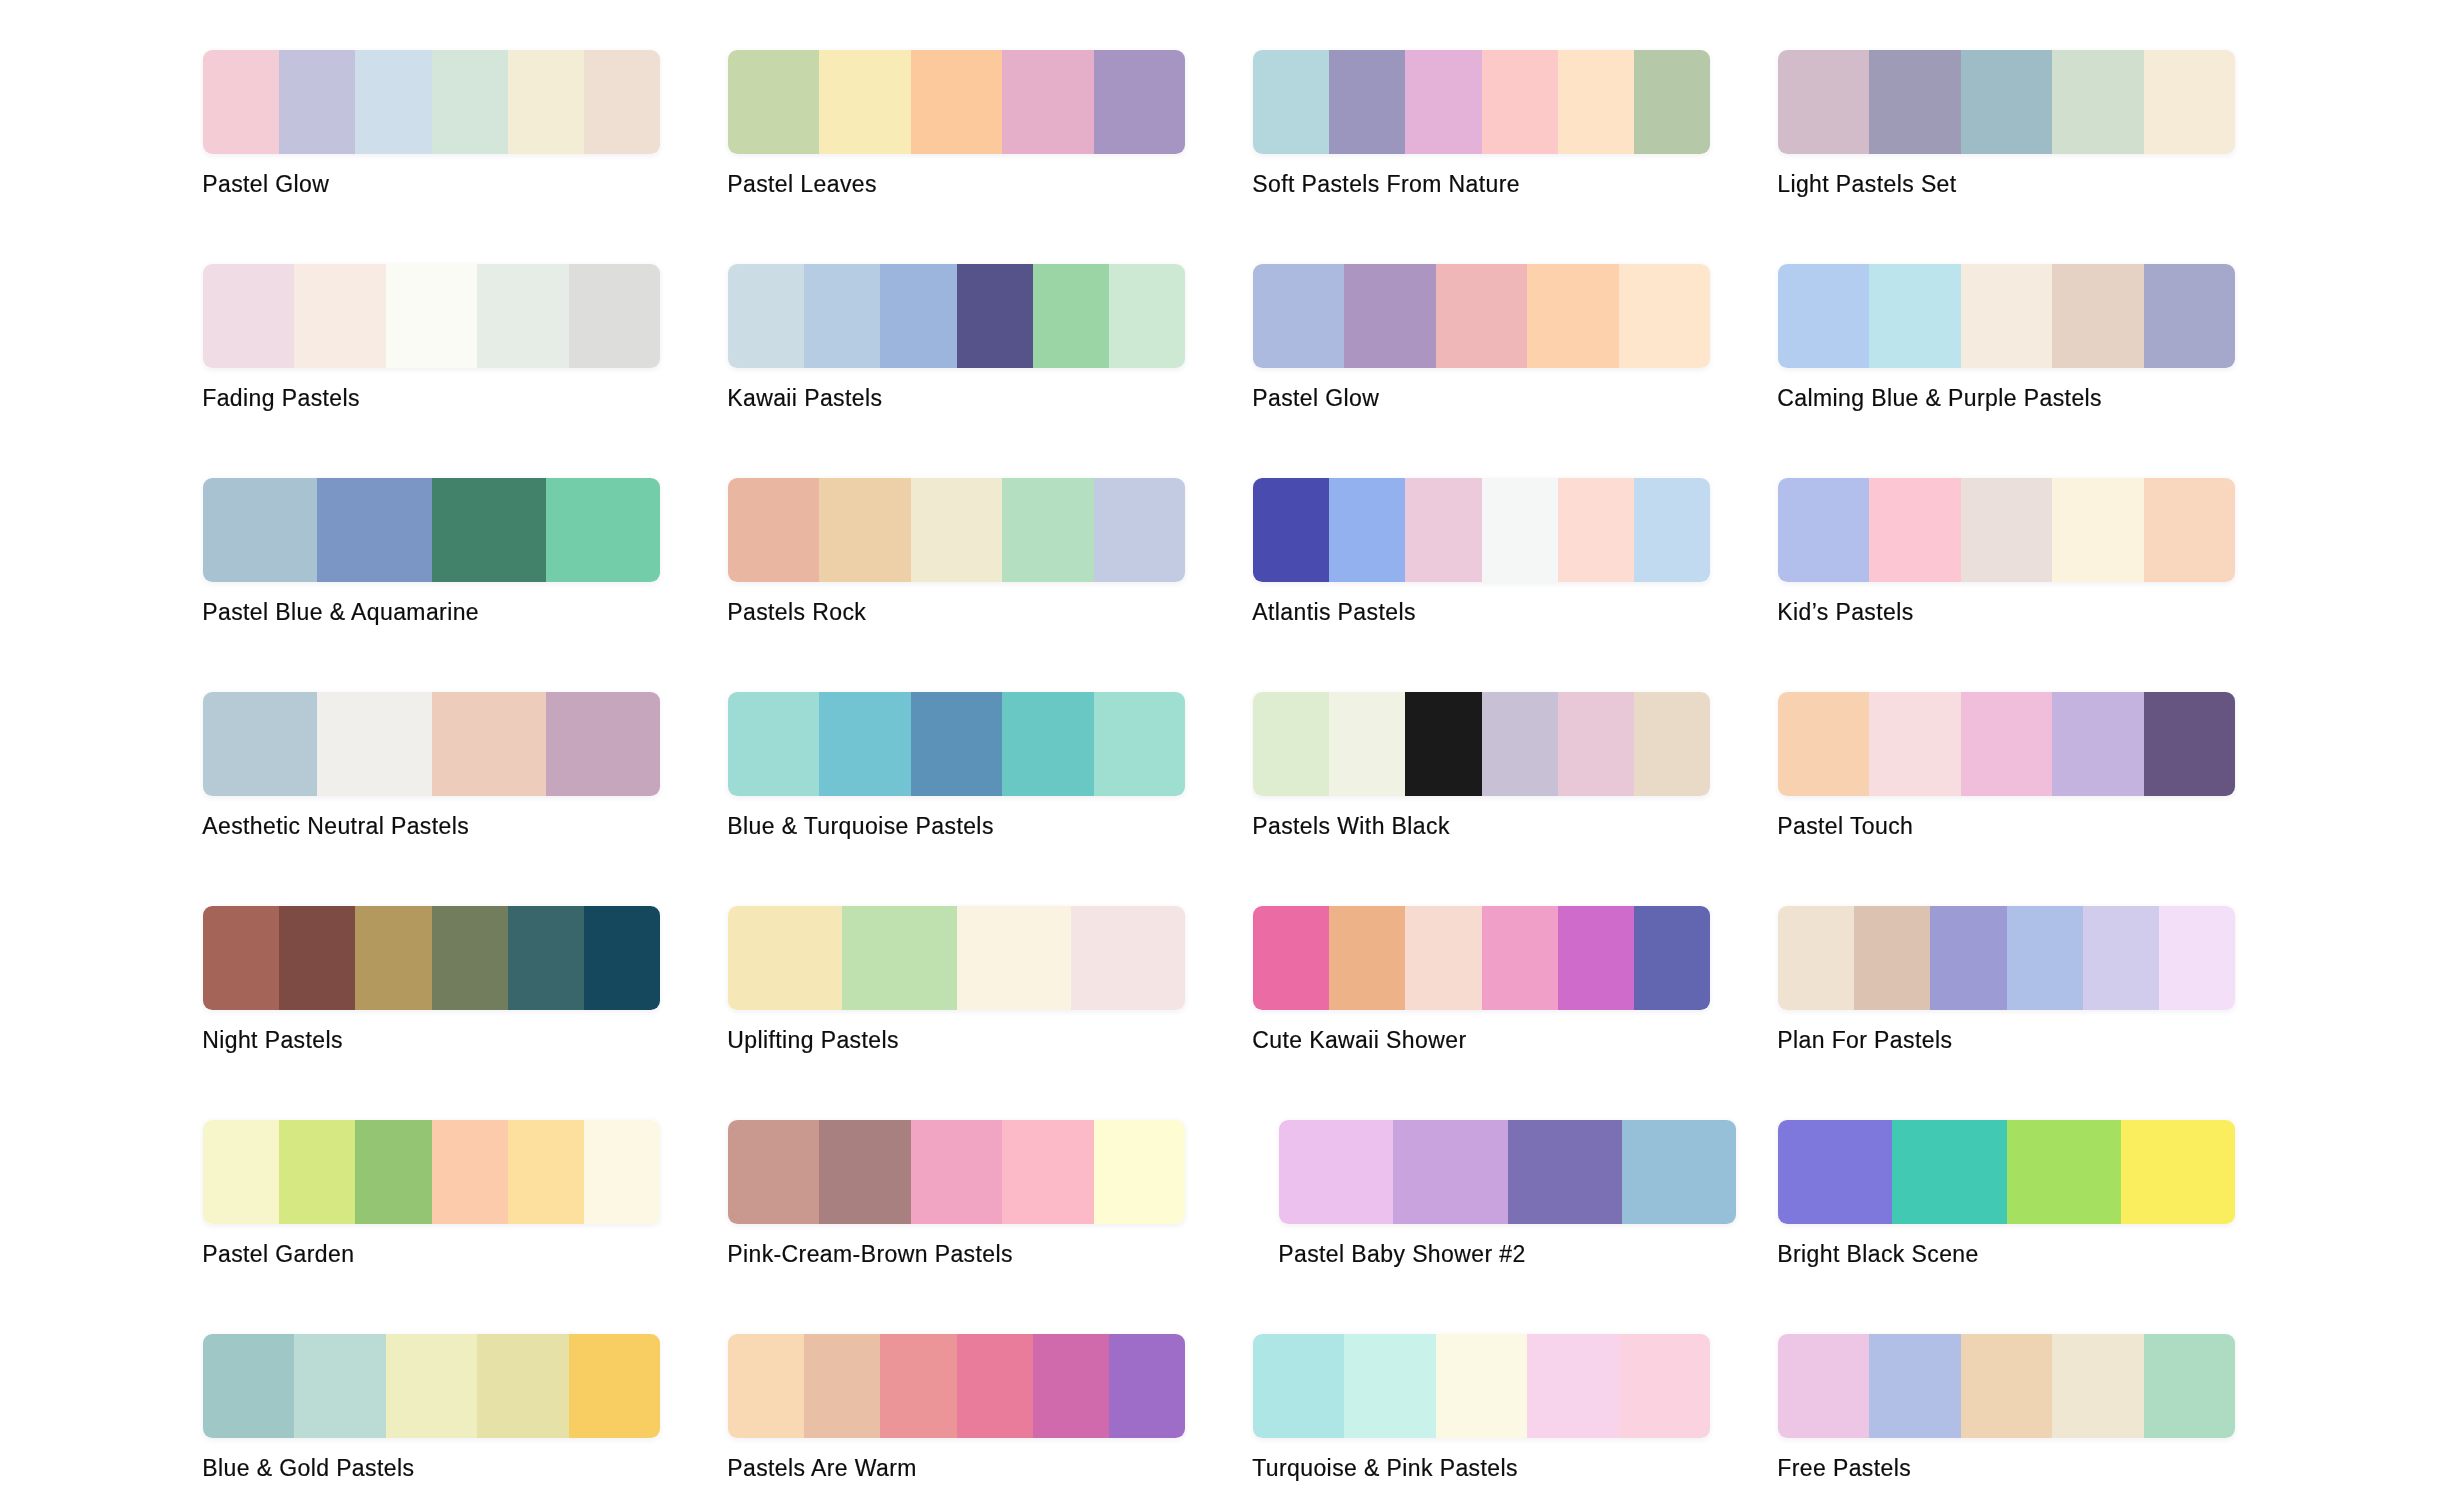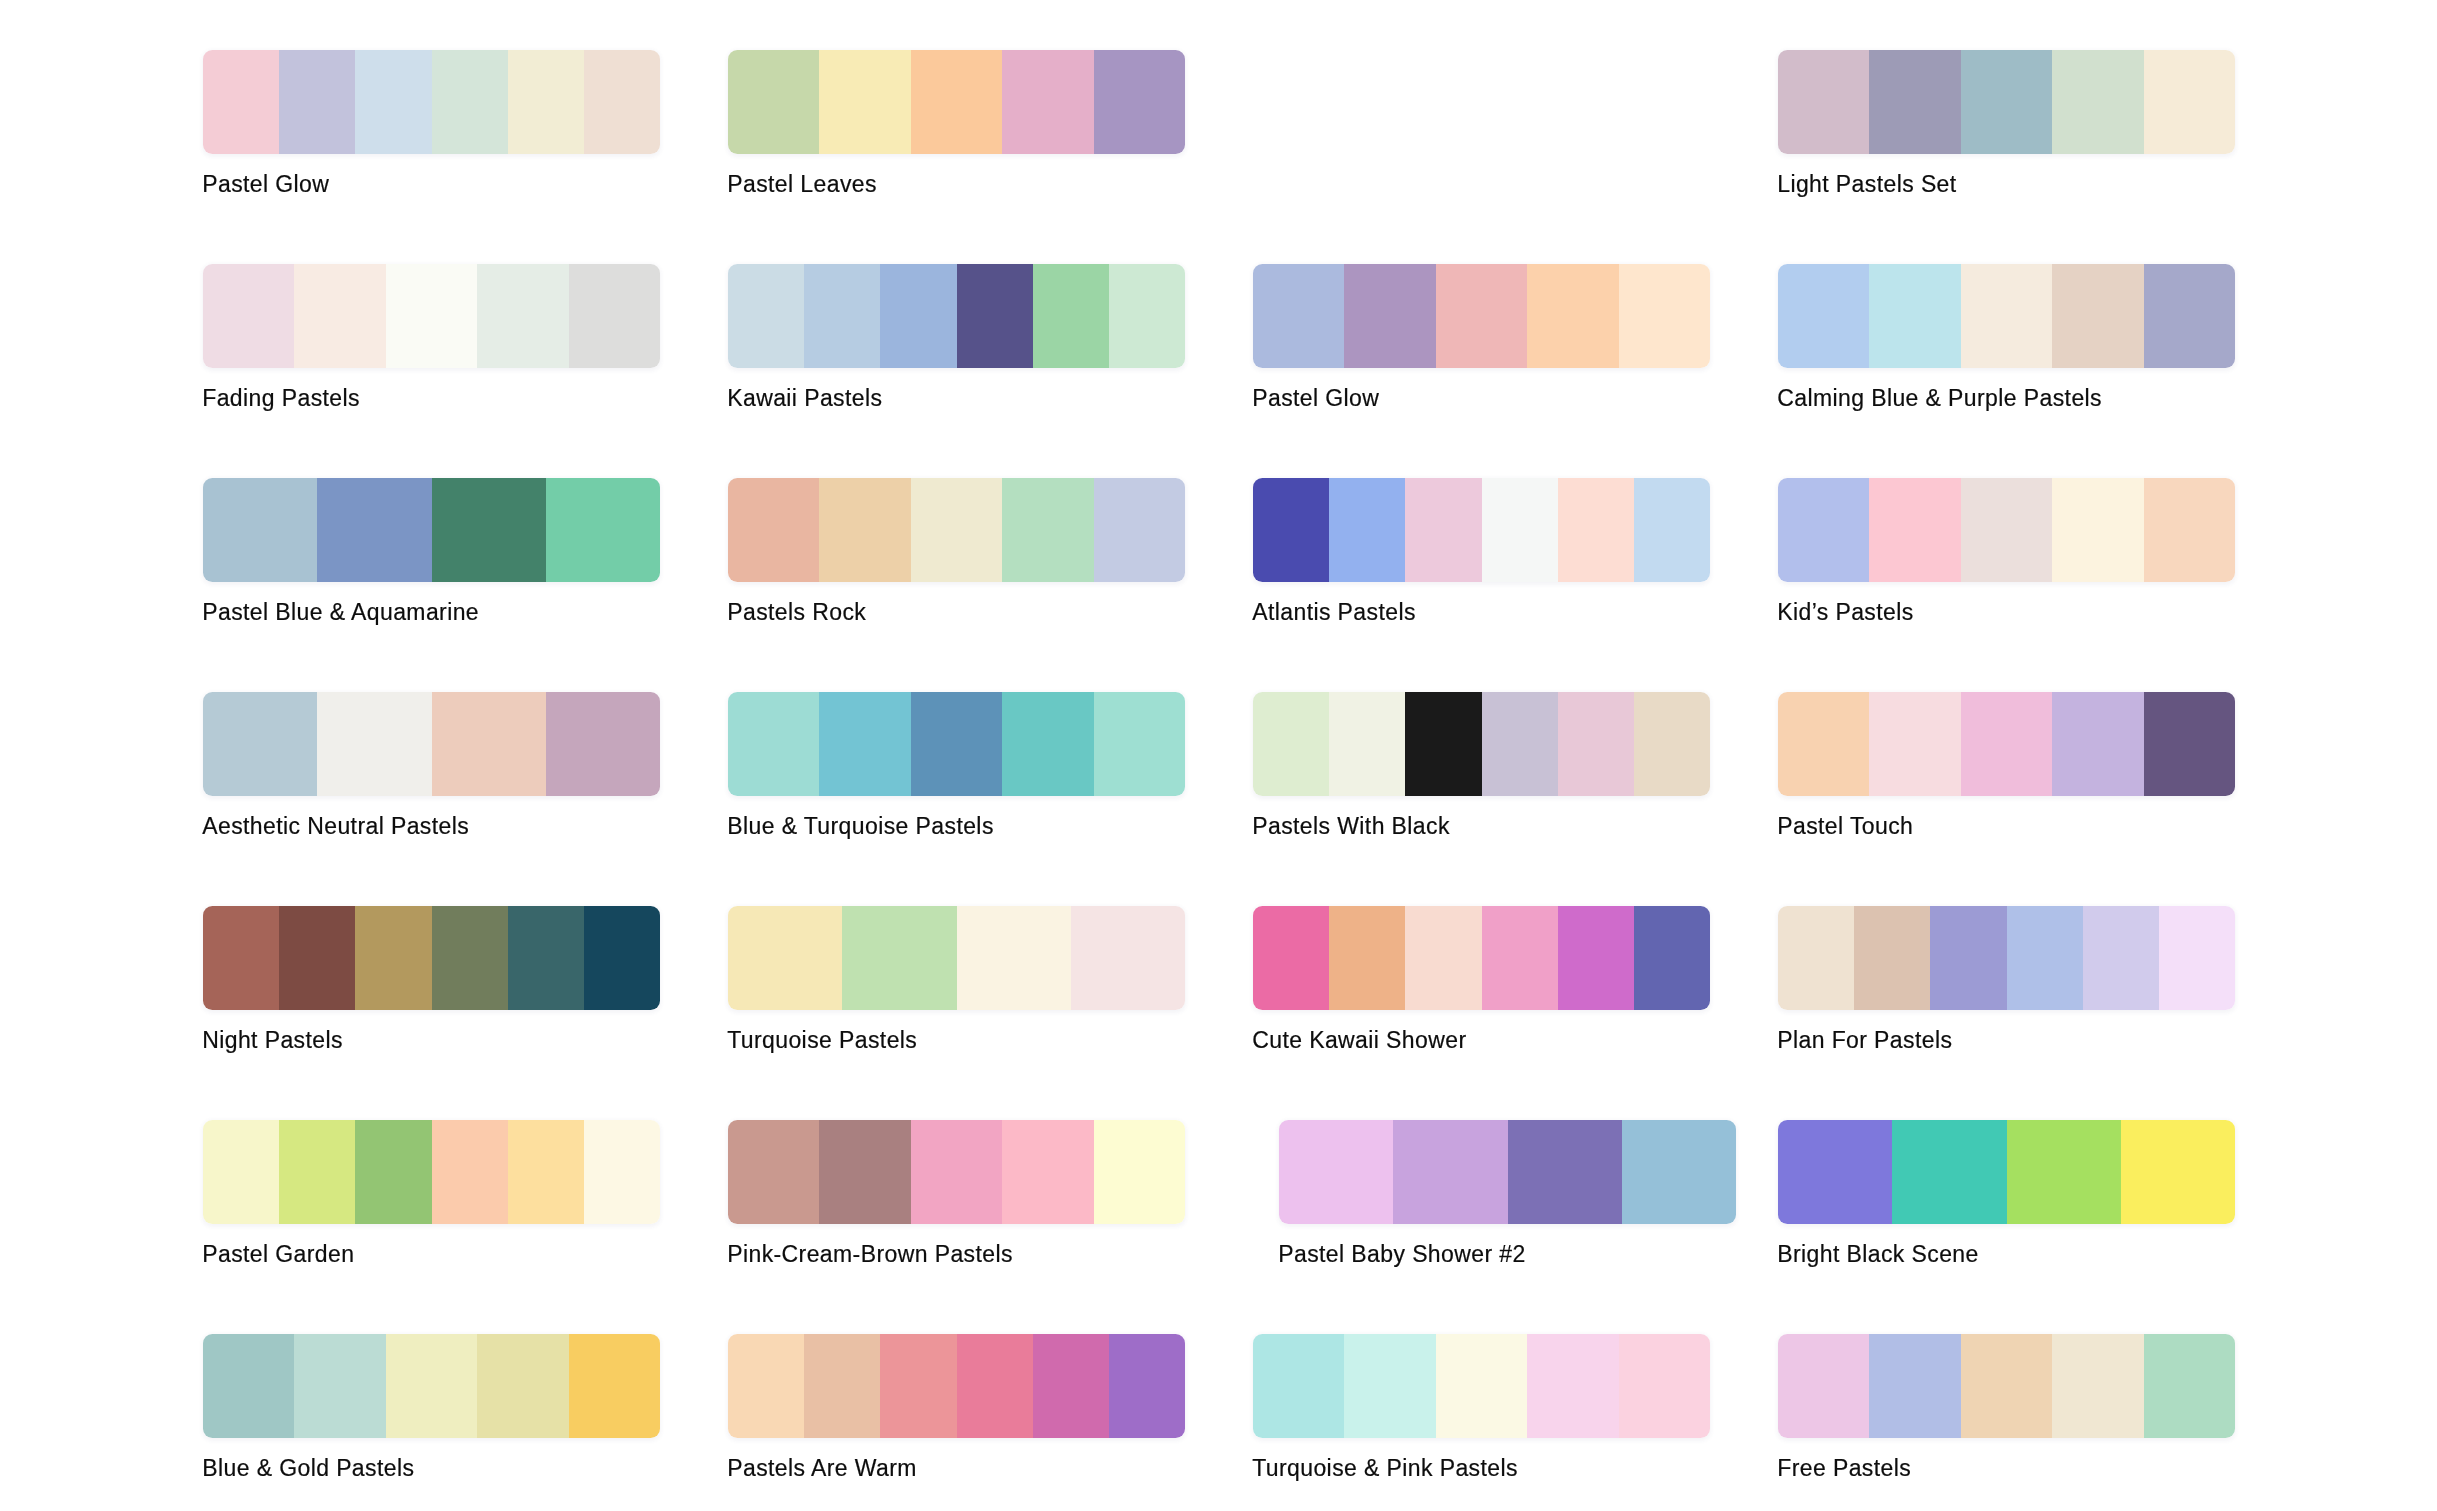--- a/index.html
+++ b/index.html
@@ -68,20 +68,31 @@
     <div class="palette-card" style="left:728px;top:50px">
       <div class="swatch-strip">
         <div class="swatch" style="background-color: rgb(198, 216, 170);"></div>
         <div class="swatch" style="background-color: rgb(248, 235, 181);"></div>
         <div class="swatch" style="background-color: rgb(251, 201, 155);"></div>
         <div class="swatch" style="background-color: rgb(229, 175, 201);"></div>
         <div class="swatch" style="background-color: rgb(166, 149, 194);"></div>
       </div>
       <div class="palette-name">Pastel Leaves</div>
     </div>
+    <div class="palette-card" style="left:1253px;top:50px">
+      <div class="swatch-strip">
+        <div class="swatch" style="background-color: rgb(180, 214, 221);"></div>
+        <div class="swatch" style="background-color: rgb(154, 150, 190);"></div>
+        <div class="swatch" style="background-color: rgb(228, 177, 217);"></div>
+        <div class="swatch" style="background-color: rgb(252, 200, 200);"></div>
+        <div class="swatch" style="background-color: rgb(254, 227, 198);"></div>
+        <div class="swatch" style="background-color: rgb(181, 200, 168);"></div>
+      </div>
+      <div class="palette-name">Soft Pastels From Nature</div>
+    </div>
     <div class="palette-card" style="left:1778px;top:50px">
       <div class="swatch-strip">
         <div class="swatch" style="background-color: rgb(210, 188, 202);"></div>
         <div class="swatch" style="background-color: rgb(157, 155, 182);"></div>
         <div class="swatch" style="background-color: rgb(158, 188, 198);"></div>
         <div class="swatch" style="background-color: rgb(209, 224, 206);"></div>
         <div class="swatch" style="background-color: rgb(246, 235, 215);"></div>
       </div>
       <div class="palette-name">Light Pastels Set</div>
     </div>
@@ -217,21 +228,21 @@
       </div>
       <div class="palette-name">Night Pastels</div>
     </div>
     <div class="palette-card" style="left:728px;top:906px">
       <div class="swatch-strip">
         <div class="swatch" style="background-color: rgb(246, 232, 182);"></div>
         <div class="swatch" style="background-color: rgb(191, 225, 176);"></div>
         <div class="swatch" style="background-color: rgb(250, 243, 226);"></div>
         <div class="swatch" style="background-color: rgb(245, 228, 228);"></div>
       </div>
-      <div class="palette-name">Turquoise Pastels</div>
+      <div class="palette-name">Uplifting Pastels</div>
     </div>
     <div class="palette-card" style="left:1253px;top:906px">
       <div class="swatch-strip">
         <div class="swatch" style="background-color: rgb(235, 107, 165);"></div>
         <div class="swatch" style="background-color: rgb(238, 178, 136);"></div>
         <div class="swatch" style="background-color: rgb(248, 219, 208);"></div>
         <div class="swatch" style="background-color: rgb(240, 160, 200);"></div>
         <div class="swatch" style="background-color: rgb(207, 107, 203);"></div>
         <div class="swatch" style="background-color: rgb(98, 101, 176);"></div>
       </div>

